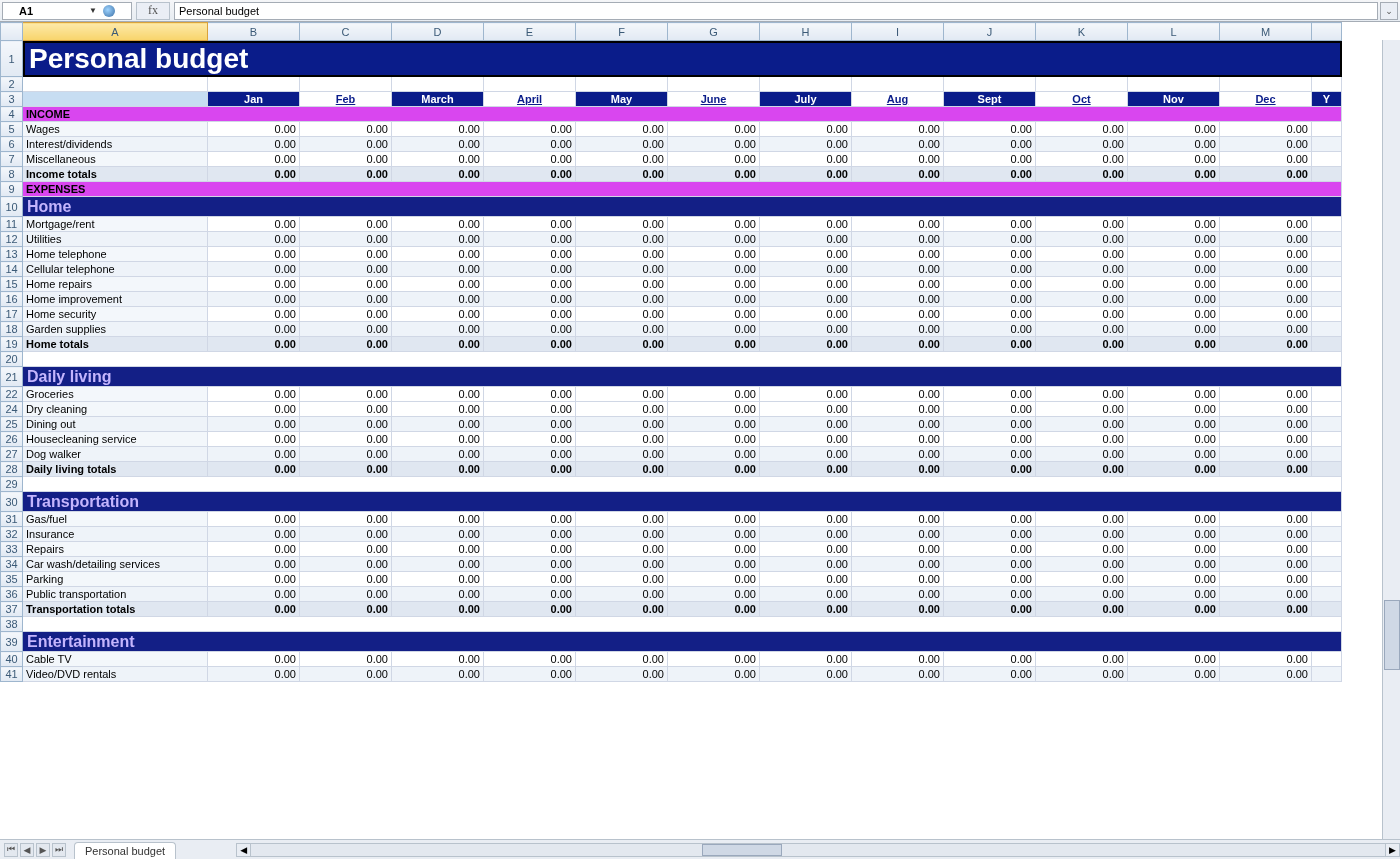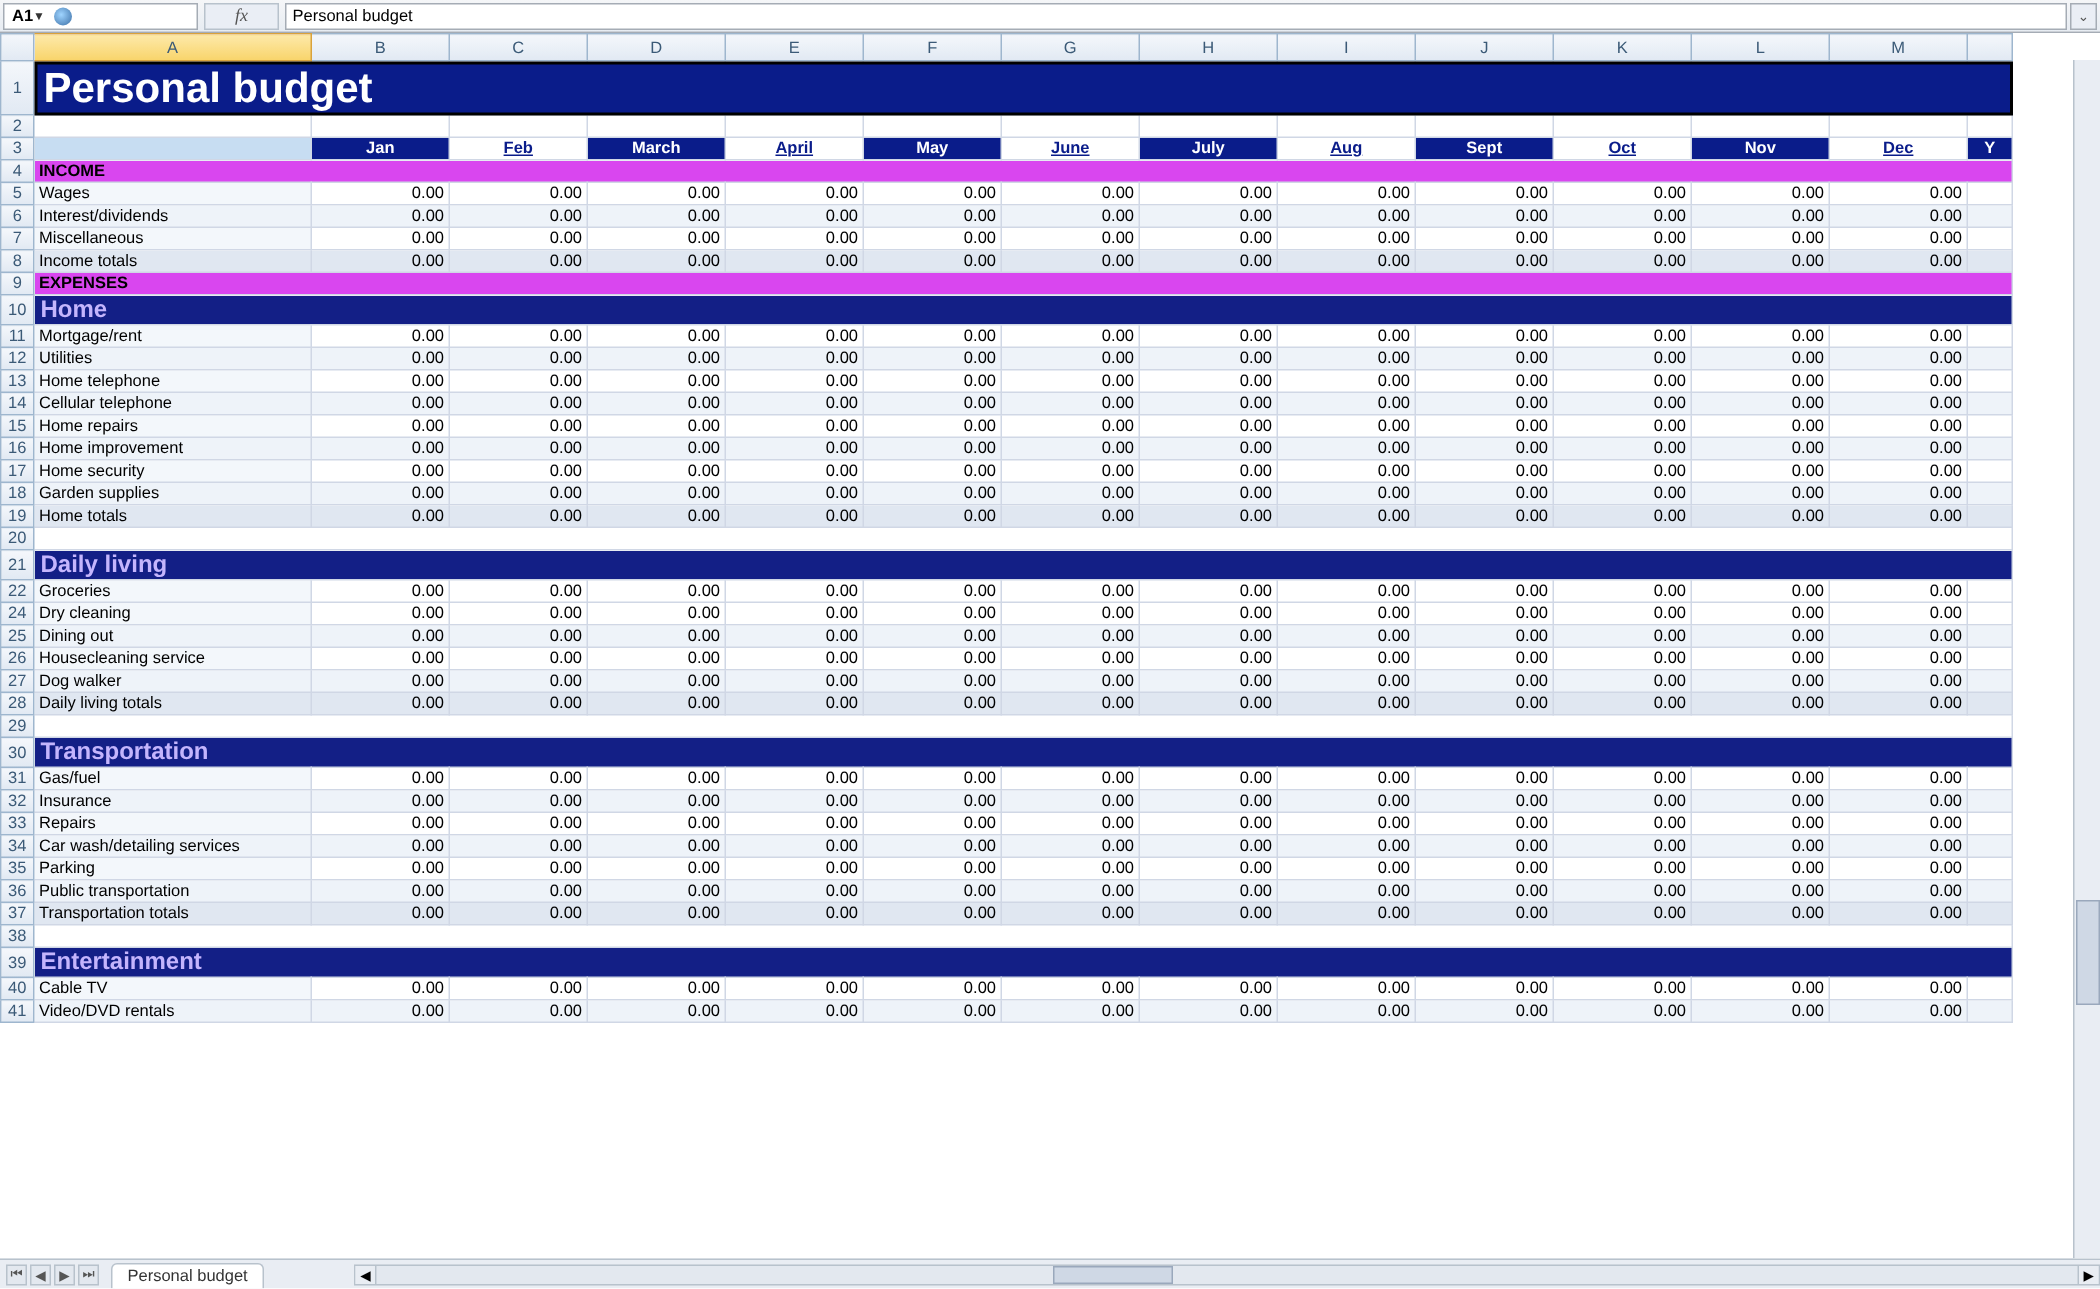--- a/index.html
+++ b/index.html
@@ -17,35 +17,35 @@
   border-bottom: 1px solid #a5acb5;
   padding: 0 2px;
 }
 .name-box {
   width: 130px;
   height: 18px;
   background: #fff;
   border: 1px solid #a5acb5;
   display: flex;
   align-items: center;
-  justify-content: flex-start;
-  padding: 0 5px;
+  justify-content: space-between;
+  padding: 0 16px;
   font-size: 11px;
   font-weight: bold;
 }
 .name-box .dd { font-size: 8px; color:#333; }
 .name-box .circ {
   width:12px; height:12px; border-radius:50%;
   background: radial-gradient(circle at 40% 40%, #9fd4ff, #3a6ea5);
   margin-left: 4px;
 }
 .fx-btn {
-  width: 50px; height: 18px; margin: 0 4px;
+  width: 34px; height: 18px; margin: 0 4px;
   display:flex; align-items:center; justify-content:center;
-  font-style: italic; font-family: 'Times New Roman', serif;
+  font-family: 'Times New Roman', serif;
   color:#555; font-size:12px; border:1px solid #b8c2cc; background:#eaeef5;
 }
 .fx-input {
   flex:1; height:18px; background:#fff; border:1px solid #a5acb5;
   padding: 0 4px; display:flex; align-items:center;
 }
 .fb-expand {
   width: 18px; height:18px; border:1px solid #a5acb5; background:#eaeef5;
   display:flex; align-items:center; justify-content:center; font-size:9px; color:#555; margin-left:2px;
 }
@@ -95,21 +95,21 @@
 .row-month td.mcell.alt { background:#fff; color:#0a1c8a;text-decoration:underline; }
 .row-shead td.cell { background:#d946ef; font-weight:bold; font-size:11px; }
 .row-shead .smallcap::first-letter { font-size:18px; }
 .row-subhead td.cell {
   background:#131f86; color:#c4b5fd; font-weight:bold; font-size:16px;
   height:20px; padding-left:4px;margin-left:41px;
 }
 .row-data td.cell.first { background:#f3f7fb; }
 .row-data td.cell { background:#fff; }
 .row-data.alt td.cell { background:#eef3f9; }
-.row-total td.cell { background:#e0e7f1; font-weight:normal;margin-top:45px; }
+.row-total td.cell { background:#e0e7f1; font-weight:bold;margin-top:45px; }
 .row-spacer td.cell { background:#fff; height:13px; }
 
 .right-strip {
   position:absolute; right:0; top:18px; width:18px; bottom:0;
   background:#e9edf3; border-left:1px solid #b8c2cc;
 }
 .right-strip .thumb {
   position:absolute; top:560px; width:16px; height:70px; left:1px;
   background:#cfd8e5; border:1px solid #9aa8bc;
 }

